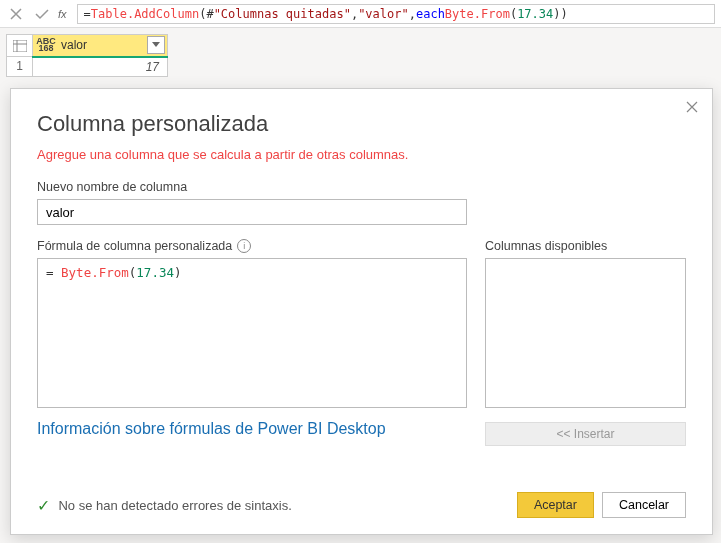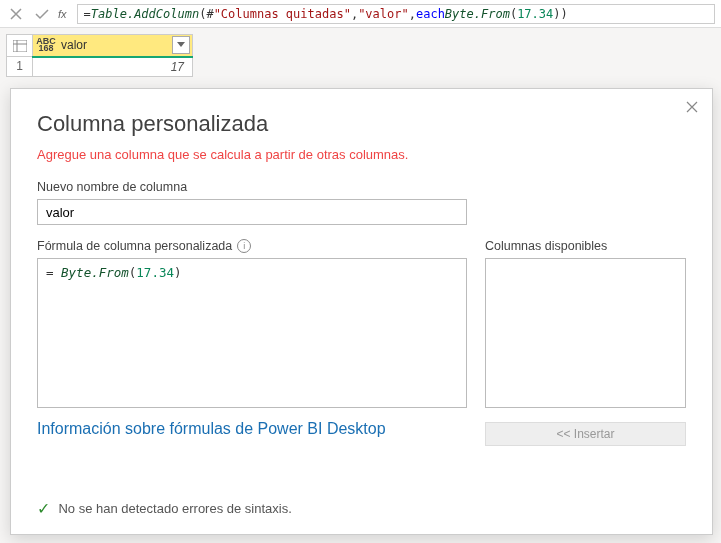--- a/index.html
+++ b/index.html
@@ -36,21 +36,21 @@
     padding: 0 6px;
     font-family: Consolas, monospace;
     font-size: 12px;
     background: #fff;
     display: flex;
     align-items: center;
     white-space: nowrap;
     overflow: hidden;
   }
   .tok-eq { color: #333; }
-  .tok-ident { color: #14532d; font-style: italic; }
+  .tok-ident { color: #ef4444; }
   .tok-str { color: #a31515; }
   .tok-kw { color: #0000ff; }
   .tok-num { color: #098658; }
   .tok-paren { color: #333; }
 
   
   .table-area {
     padding: 6px 6px 0 6px;
     background: #f6f5f4;
   }
@@ -64,21 +64,21 @@
   .rowhdr-corner {
     width: 26px; height: 22px;
     background: #fff;
     text-align: center;
   }
   .rowhdr-corner svg { vertical-align: middle; }
   .colhdr {
     background: #ffe97f;
     border-bottom: 2px solid #17a673 !important;
     height: 22px;
-    width: 160px;
+    width: 135px;
     padding: 0;
     position: relative;
   }
   .colhdr-inner {
     display: flex; align-items: center; height: 100%;
   }
   .type-chip {
     display: flex; align-items: center; justify-content: center;
     width: 26px; height: 100%;
     font-size: 9px;
@@ -282,14 +282,18 @@
       <div class="avail-box"></div>
       <button class="insert-btn" disabled="">&lt;&lt; Insertar</button>
     </div>
   </div>
 
   <div class="dlg-footer">
     <div class="status">
       <span class="chk">✓</span>
       <span class="status-text">No se han detectado errores de sintaxis.</span>
     </div>
+    <div class="btns">
+      <button class="btn primary">Aceptar</button>
+      <button class="btn">Cancelar</button>
+    </div>
   </div>
 </div>
 
 </body></html>

